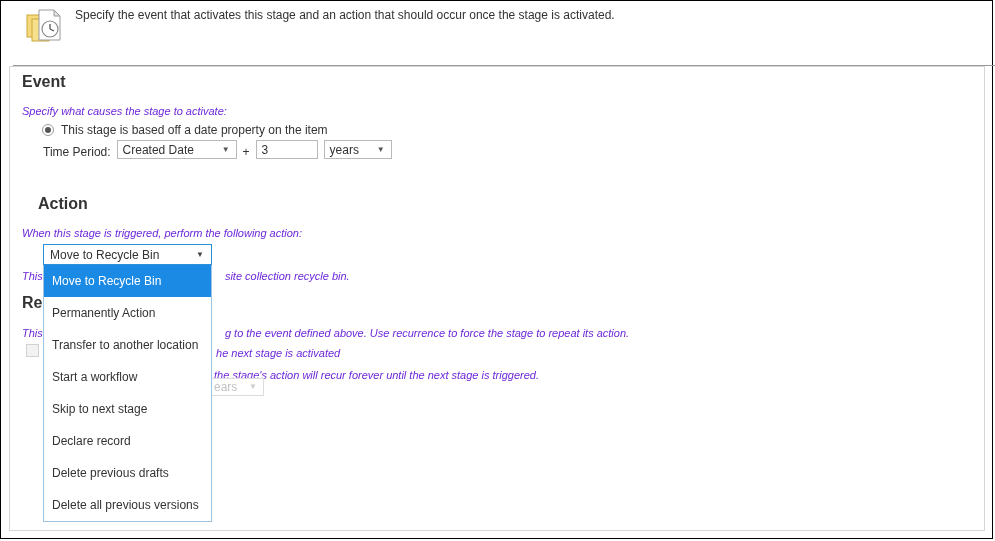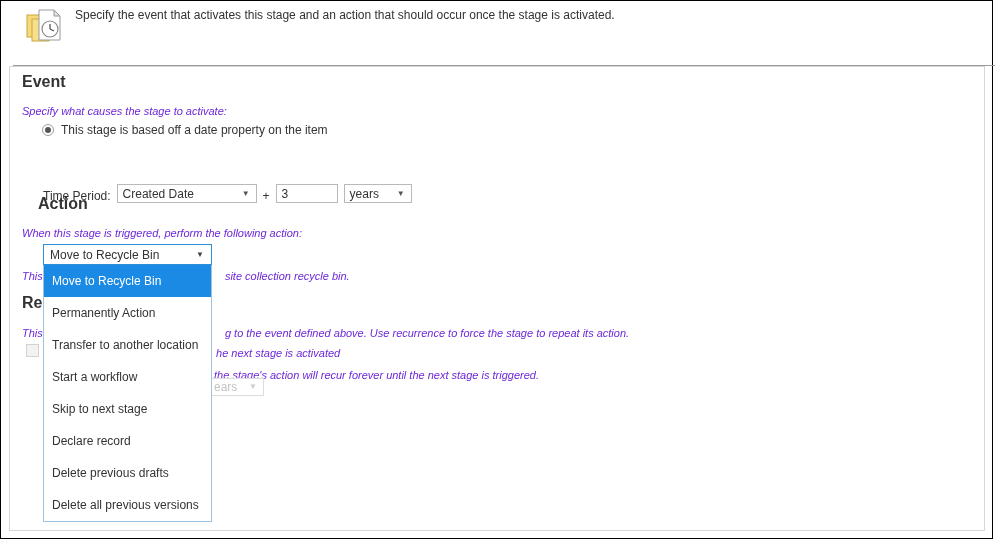--- a/index.html
+++ b/index.html
@@ -153,22 +153,22 @@
   }
   .select-box .caret {
     position: absolute;
     right: 6px;
     top: 50%;
     transform: translateY(-50%);
     font-size: 8px;
     color: #555555;
     line-height: 1;
   }
-  .select-created { width: 140px; }
-  .select-unit    { width: 68px; margin-top: 44px; }
+  .select-created { width: 120px; }
+  .select-unit    { width: 68px; }
 
   .text-box {
     width: 62px;
     height: 19px;
     border: 1px solid #b9b9b9;
     background: #ffffff;
     box-sizing: border-box;
     font-size: 12px;
     color: #333333;
     display: flex;

